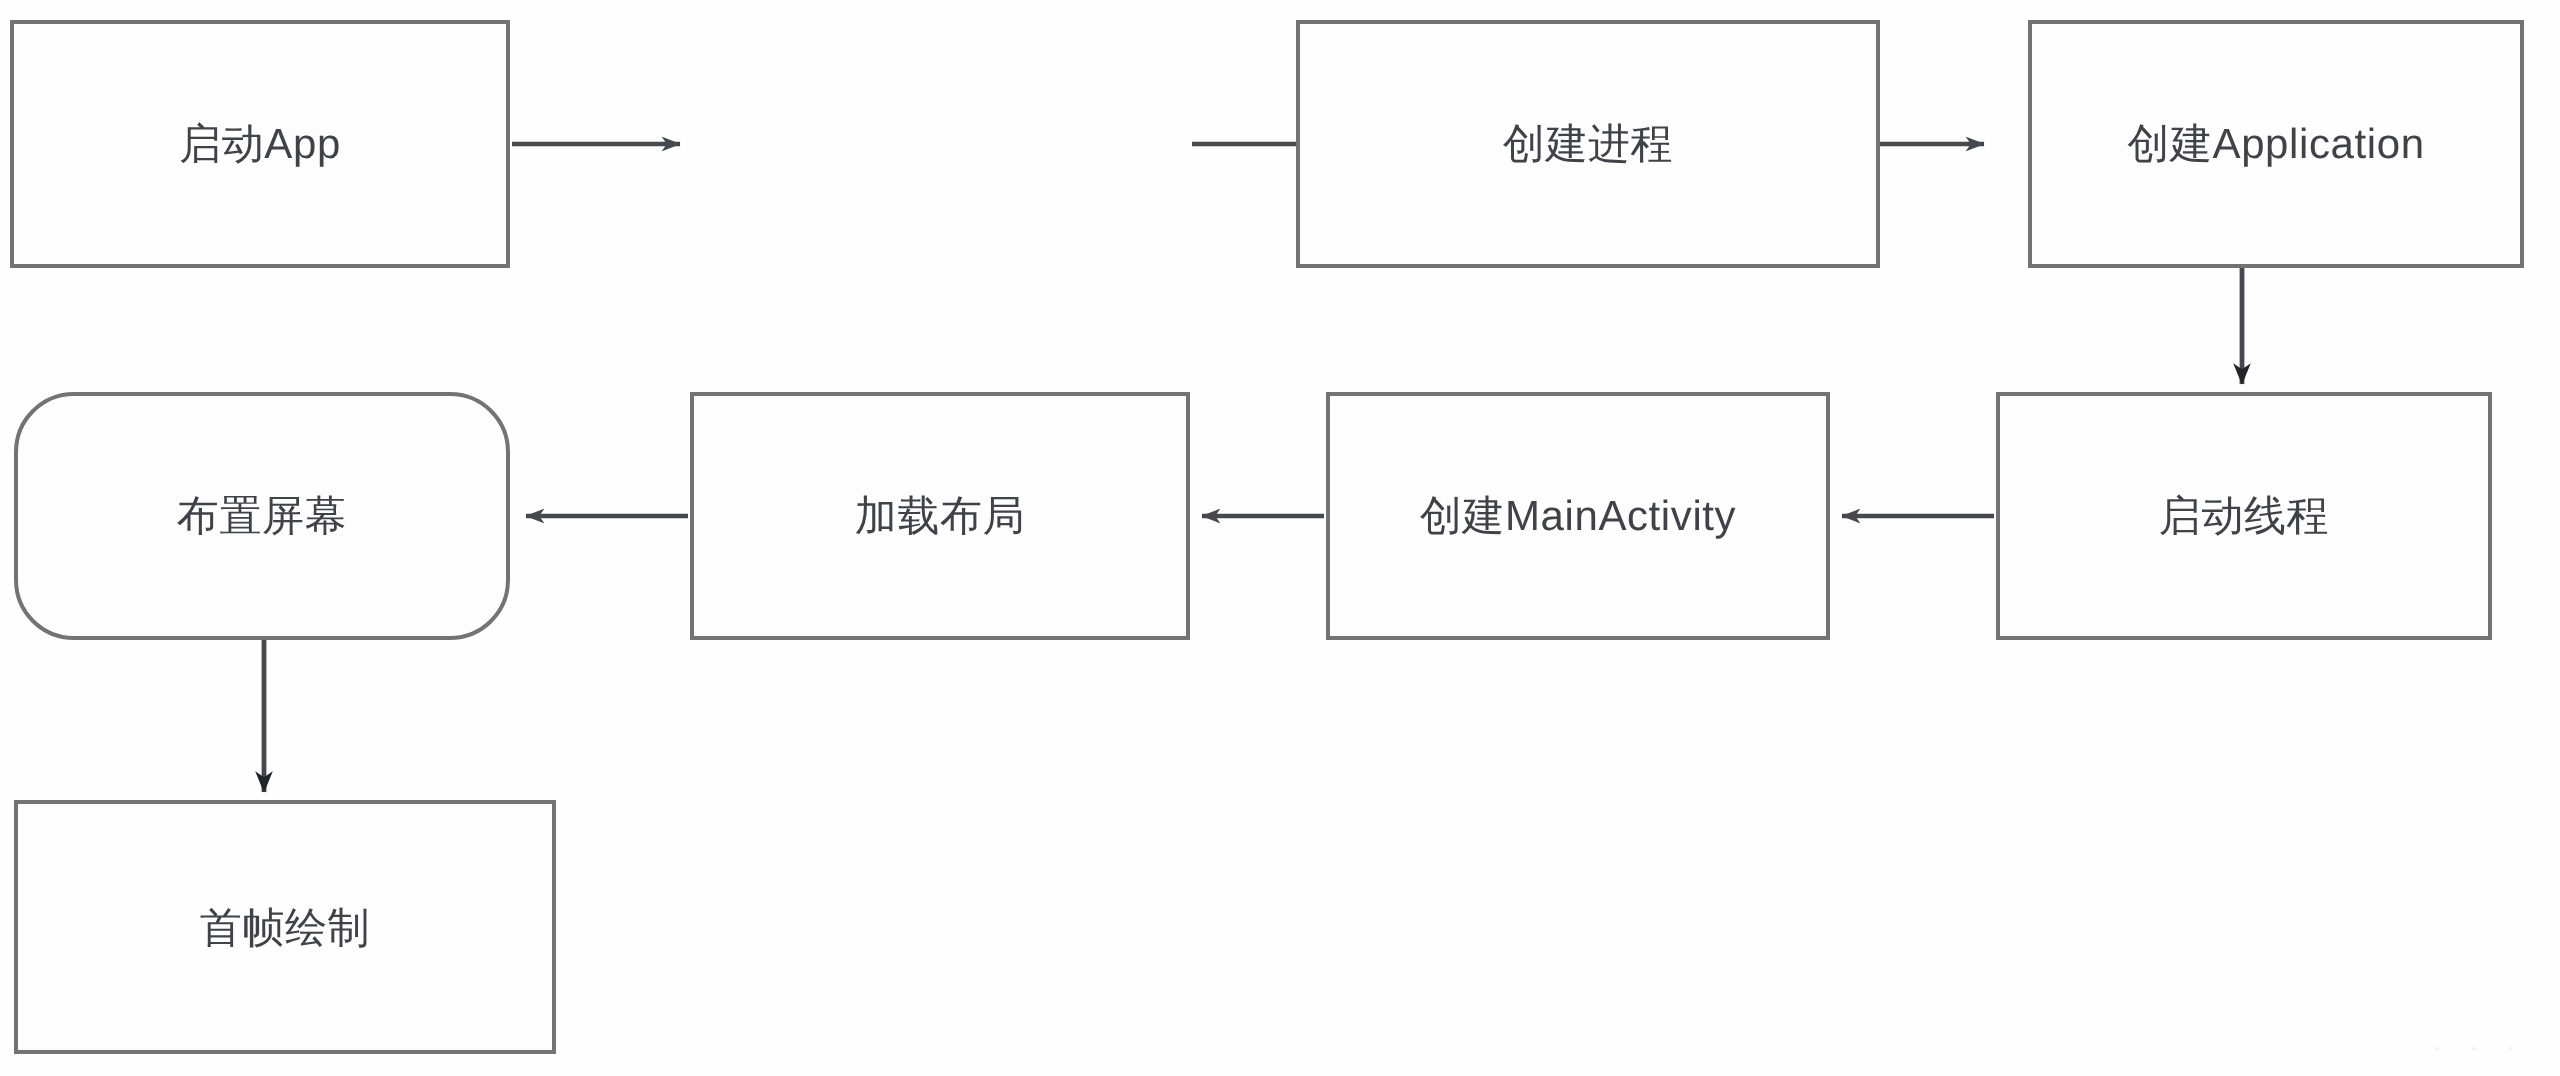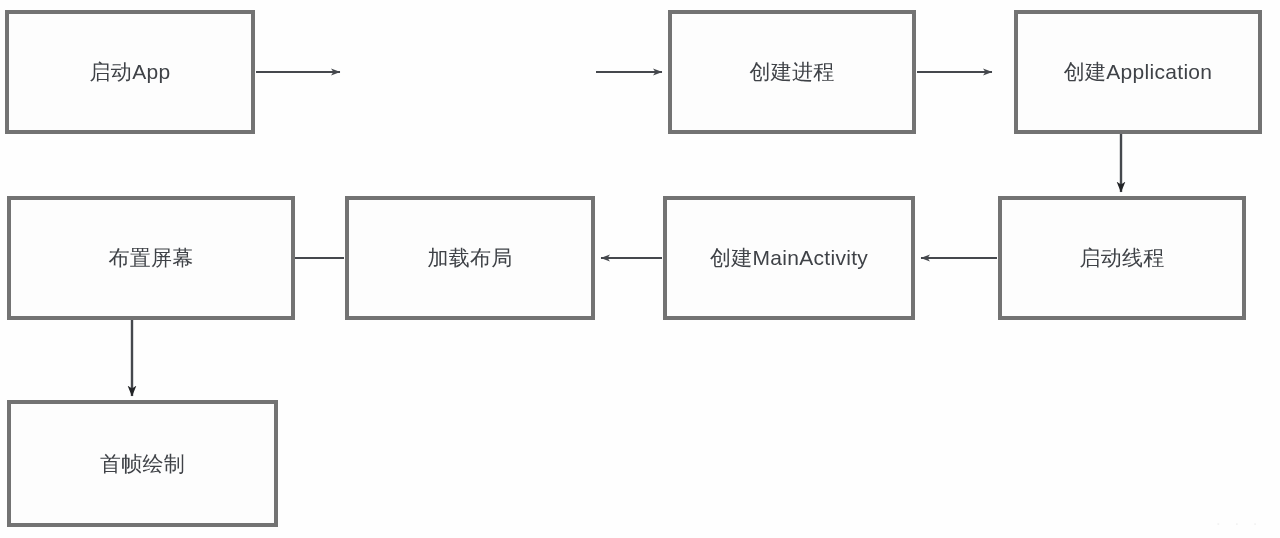--- a/index.html
+++ b/index.html
@@ -14,21 +14,21 @@
   #canvas {
     position: relative;
     width: 1280px;
     height: 538px;
     background: #fefefe;
     overflow: hidden;
   }
   .node {
     position: absolute;
     box-sizing: border-box;
-    border: 4px solid #737373;
+    border: 2px solid #737373;
     background: #fdfdfd;
     display: flex;
     align-items: center;
     justify-content: center;
   }
   .node-label {
     font-size: 21px;
     color: #3f4247;
     letter-spacing: 0.3px;
     white-space: nowrap;
@@ -87,29 +87,29 @@
     <line x1="344" y1="258" x2="263" y2="258" stroke="#45484d" stroke-width="2.2" marker-end="url(#ah-l)"></line>
 
     <line x1="132" y1="320" x2="132" y2="396" stroke="#45484d" stroke-width="2.4" marker-end="url(#ah-d)"></line>
   </svg>
 
   <div class="node" style="left:5px; top:10px; width:250px; height:124px;">
     <span class="node-label">启动App</span>
   </div>
 
 
-  <div class="node" style="left:668px; top:10px; width:248px; height:124px;">
+  <div class="node" style="left:648px; top:10px; width:292px; height:124px;">
     <span class="node-label">创建进程</span>
   </div>
 
   <div class="node" style="left:998px; top:10px; width:248px; height:124px;margin-left:16px;">
     <span class="node-label">创建Application</span>
   </div>
 
-  <div class="node" style="left:7px; top:196px; width:288px; height:124px;">
+  <div class="node" style="left:7px; top:196px; width:248px; height:124px;border-radius:30px;">
     <span class="node-label">布置屏幕</span>
   </div>
 
   <div class="node" style="left:663px; top:196px; width:252px; height:124px;">
     <span class="node-label">创建MainActivity</span>
   </div>
 
   <div class="node" style="left:345px; top:196px; width:250px; height:124px;">
     <span class="node-label">加载布局</span>
   </div>

